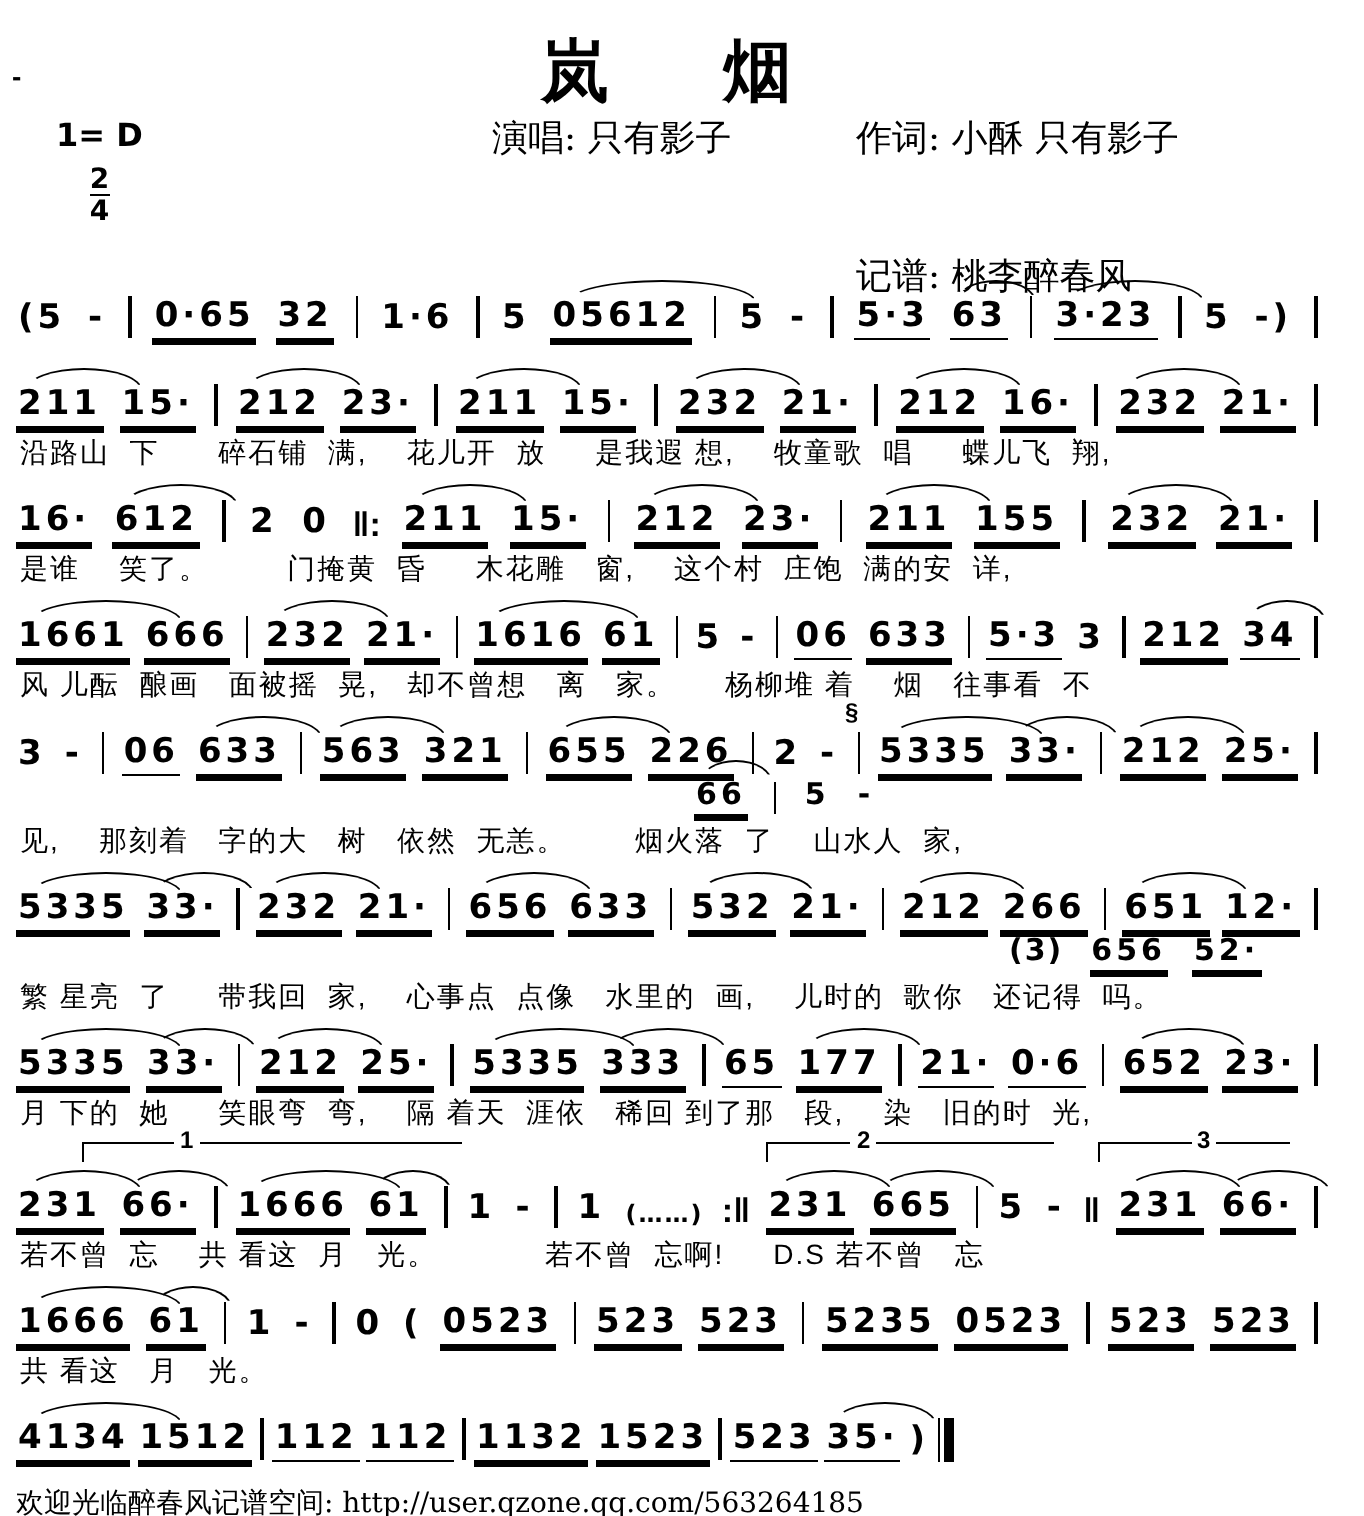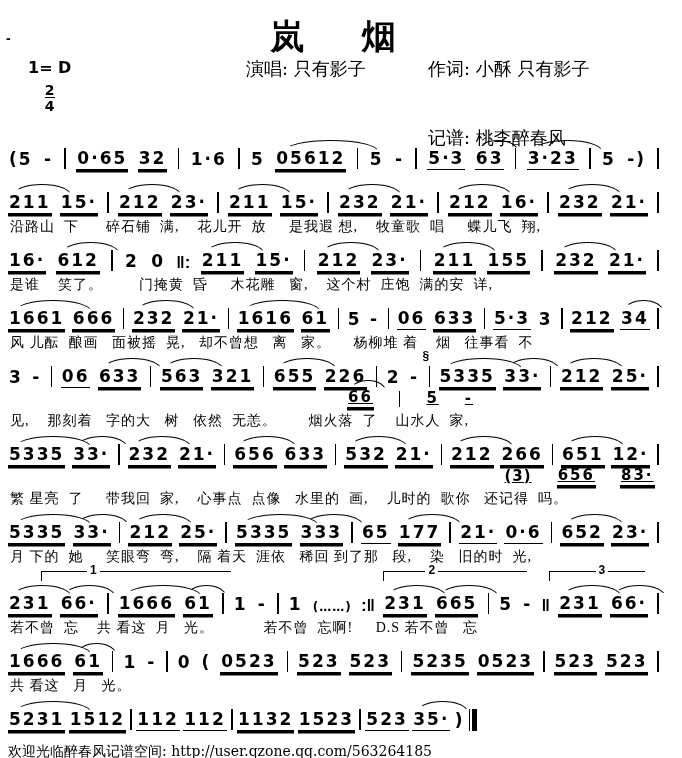--- a/index.html
+++ b/index.html
@@ -37,26 +37,26 @@
       border-radius:50% 50% 0 0 / 100% 100% 0 0;pointer-events:none;}
   .ng.small{font-size:12px;letter-spacing:1px;}
   .bar{width:1.5px;background:#000;height:21px;margin:0 1px 1px 1px;align-self:flex-end;}
   .bar-sym{font-weight:bold;font-size:17px;line-height:1;padding-bottom:1px;letter-spacing:0;}
   .bar-wrap{position:relative;display:inline-flex;align-items:flex-end;}
   .segno{position:absolute;top:-17px;left:-5px;font-size:12px;font-weight:bold;}
   .endbar{display:inline-flex;align-items:flex-end;gap:2px;height:22px;}
   .endbar .thin{display:block;width:1.5px;height:22px;background:#000;}
   .endbar .thick{display:block;width:5px;height:22px;background:#000;}
 
-  .sub-row{display:flex;gap:24px;align-items:center;padding-top:2px;min-height:18px;text-decoration:underline;}
+  .sub-row{display:flex;gap:12px;align-items:flex-start;padding-top:2px;min-height:18px;}
   .sub-row .ng{font-size:15px;}
   .sub-row .bar{height:16px;}
 
   .lyrics-row{font-size:14px;letter-spacing:1px;white-space:pre;margin:4px 0 3px 2px;
-              font-family:Liberation Serif, serif;min-height:17px;}
+              font-family:Liberation Sans, sans-serif;min-height:17px;}
 
   .volta-row{position:relative;height:13px;}
   .volta{position:absolute;top:2px;height:9px;border-top:1.5px solid #000;border-left:1.5px solid #000;}
   .volta .vlabel{position:absolute;top:-8px;background:#fff;padding:0 3px;font-size:12px;font-weight:bold;line-height:1;}
 
   
   .footer{margin-top:4px;font-size:14px;white-space:pre;
           font-family:"DejaVu Serif","Liberation Serif",serif;}
 </style>
 </head>
@@ -233,21 +233,21 @@
           <span class="ng u2 arc">212</span>
           <span class="ng u2">266</span>
           <span class="bar"></span>
           <span class="ng u2 arc">651</span>
           <span class="ng u2">12·</span>
           <span class="bar"></span>
         </div>
         <div class="sub-row" style="padding-left: 76%;">
           <span class="ng small">(3)</span>
           <span class="ng u2">656</span>
-          <span class="ng u2">83·</span>
+          <span class="ng u2">52·</span>
         </div>
         <div class="lyrics-row">繁 星亮  了     带我回  家,    心事点  点像   水里的  画,    儿时的  歌你   还记得  吗。</div>
       </div>
       <div class="line">
         <div class="notes-row">
           <span class="ng u2 arc">5335</span>
           <span class="ng u2 arc">33·</span>
           <span class="bar"></span>
           <span class="ng u2 arc">212</span>
           <span class="ng u2">25·</span>
@@ -323,21 +323,21 @@
           <span class="ng u2">0523</span>
           <span class="bar"></span>
           <span class="ng u2">523</span>
           <span class="ng u2">523</span>
           <span class="bar"></span>
         </div>
         <div class="lyrics-row">共 看这   月   光。</div>
       </div>
       <div class="line">
         <div class="notes-row" style="width: 72%;">
-          <span class="ng u2 arc">5231</span>
+          <span class="ng u2 arc">4134</span>
           <span class="ng u2">1512</span>
           <span class="bar"></span>
           <span class="ng u1">112</span>
           <span class="ng u1">112</span>
           <span class="bar"></span>
           <span class="ng u2">1132</span>
           <span class="ng u2">1523</span>
           <span class="bar"></span>
           <span class="ng u1">523</span>
           <span class="ng u1 arc">35·</span>

